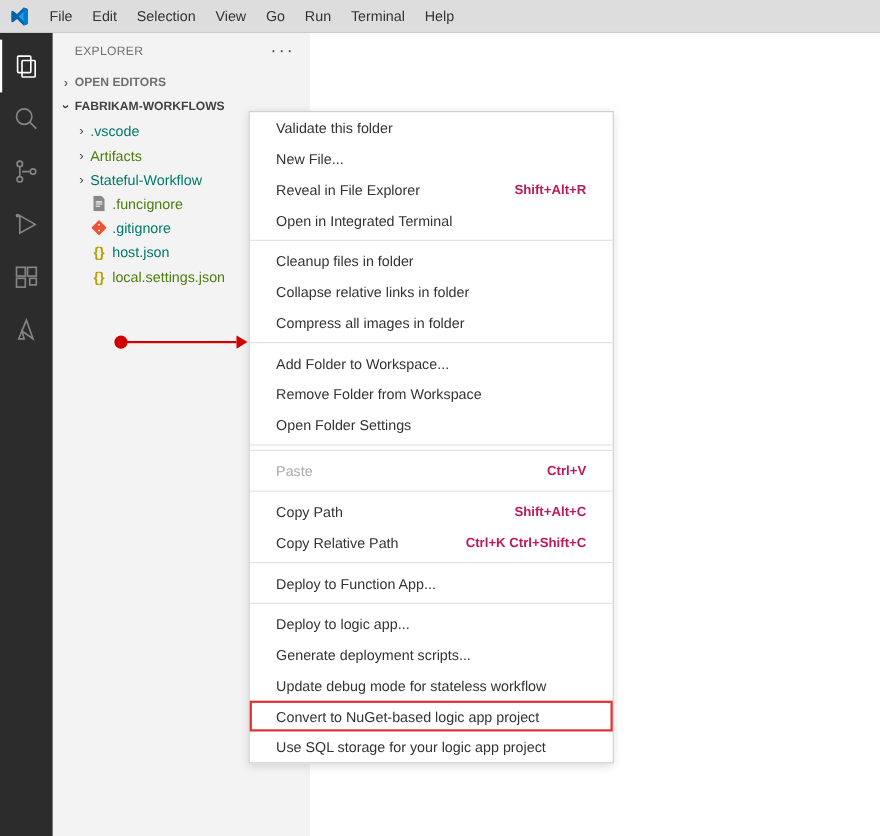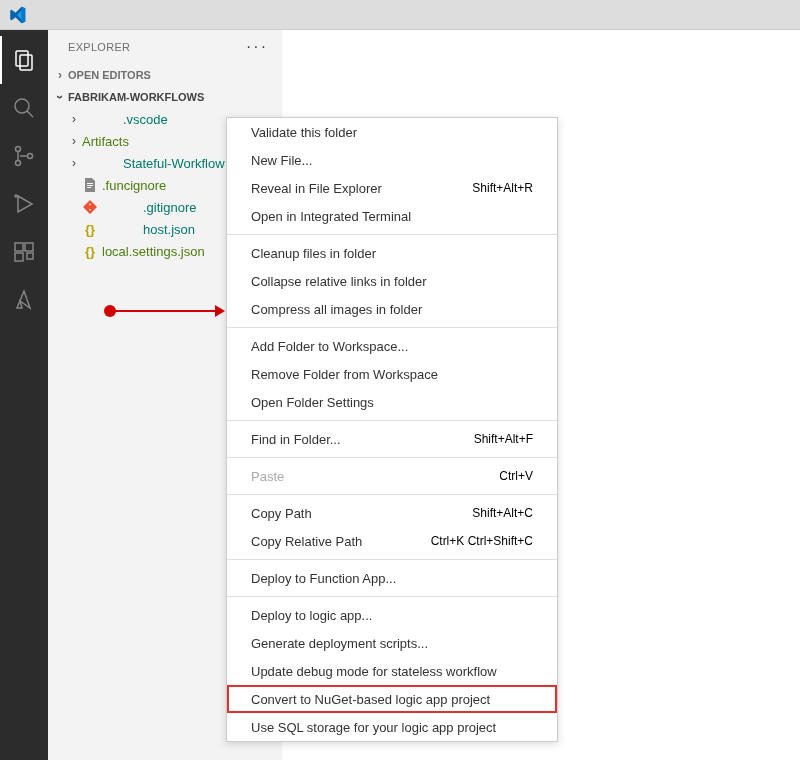--- a/index.html
+++ b/index.html
@@ -21,47 +21,57 @@
     .sidebar-header .dots { font-size:16px; letter-spacing:2px; color:#424242; cursor:pointer; }
     
     .section-title { height:22px; display:flex; align-items:center; padding-left:4px; font-size:11px; font-weight:700; color:#6f6f6f; cursor:pointer; }
     .section-title .chev { width:16px; text-align:center; font-size:12px; }
     .section-title.root { color:#424242; }
     
     .tree { padding-left:4px; }
     .tree-item { height:22px; display:flex; align-items:center; cursor:pointer; padding-left:14px; }
     .tree-item .twist { width:16px; text-align:center; color:#424242; font-size:12px; }
     .tree-item .ficon { width:16px; height:16px; margin-right:4px; display:flex; align-items:center; justify-content:center; }
-    .tree-item.teal .label { color:#00796b;margin-left:41px; }
+    .tree-item.teal .label { color:#00796b; }
     .tree-item.teal .ficon { color:#00796b; }
     .tree-item .label { font-size:13px; color:#4d7c0f; }
     .tree-item.indent1 { padding-left:14px; }
     .tree-item.file { padding-left:30px; }
     
     .editor-area { flex:1; background:#fff; position:relative; }
     
-    .context-menu { position:absolute; left:226px; top:101px; width:332px; background:#fff; border:1px solid #ccc; box-shadow:0 2px 8px rgba(0,0,0,0.15); z-index:10;margin-top:16px; }
+    .context-menu { position:absolute; left:226px; top:101px; width:332px; background:#fff; border:1px solid #ccc; box-shadow:0 2px 8px rgba(0,0,0,0.15); z-index:10; }
     .context-menu .menu-row { height:28px; display:flex; align-items:center; justify-content:space-between; padding:0 24px; font-size:13px; color:#333; cursor:pointer; }
     .context-menu .menu-row.disabled { color:#aaa; cursor:default; }
-    .context-menu .menu-row .shortcut { color:#000000; font-size:12px; }
+    .context-menu .menu-row .shortcut { color:#be185d; font-size:12px;font-weight:bold; }
     .context-menu .sep { height:1px; background:#e0e0e0; margin:4px 0; }
     .context-menu .highlight { outline:2px solid #e03030; outline-offset:-2px; }
     .red-dot { position:absolute; width:12px; height:12px; border-radius:50%; background:#d10000; z-index:20; }
     .red-line { position:absolute; height:2px; background:#d10000; z-index:20; }
     .red-arrowhead { position:absolute; width:0; height:0; border-top:6px solid transparent; border-bottom:6px solid transparent; border-left:10px solid #d10000; z-index:20; }
   </style>
 </head>
 <body>
 
 <div class="titlebar">
   <svg class="vs-logo" viewBox="0 0 24 24">
       <path fill="#0065A9" d="M23 3l-5-2-8 8-5-4-2 1v12l2 1 5-4 8 8 5-2V3z"></path>
       <path fill="#007ACC" d="M18 1l5 2v18l-5 2V1z"></path>
       <path fill="#1F9CF0" d="M18 6v12l-6-6 6-6z"></path>
     </svg>
+  <div id="menu-container" style="display:flex;">
+      <div class="menu-item">File</div>
+      <div class="menu-item">Edit</div>
+      <div class="menu-item">Selection</div>
+      <div class="menu-item">View</div>
+      <div class="menu-item">Go</div>
+      <div class="menu-item">Run</div>
+      <div class="menu-item">Terminal</div>
+      <div class="menu-item">Help</div>
+    </div>
 </div>
 
 <div class="main">
 
   <div class="activity-bar">
     <div class="act-icon active">
       <svg viewBox="0 0 24 24" fill="none" stroke="currentColor" stroke-width="1.5">
           <rect x="3" y="3" width="12" height="15" rx="1"></rect>
           <rect x="7" y="7" width="12" height="15" rx="1"></rect>
         </svg>
@@ -190,24 +200,20 @@
     <div class="menu-row">
       <span>Add Folder to Workspace...</span>
     </div>
     <div class="menu-row">
       <span>Remove Folder from Workspace</span>
     </div>
     <div class="menu-row">
       <span>Open Folder Settings</span>
     </div>
     <div class="sep"></div>
-    <div class="menu-row">
-      <span>Find in Folder...</span>
-      <span class="shortcut">Shift+Alt+F</span>
-    </div>
     <div class="sep"></div>
     <div class="menu-row disabled">
       <span>Paste</span>
       <span class="shortcut">Ctrl+V</span>
     </div>
     <div class="sep"></div>
     <div class="menu-row">
       <span>Copy Path</span>
       <span class="shortcut">Shift+Alt+C</span>
     </div>

